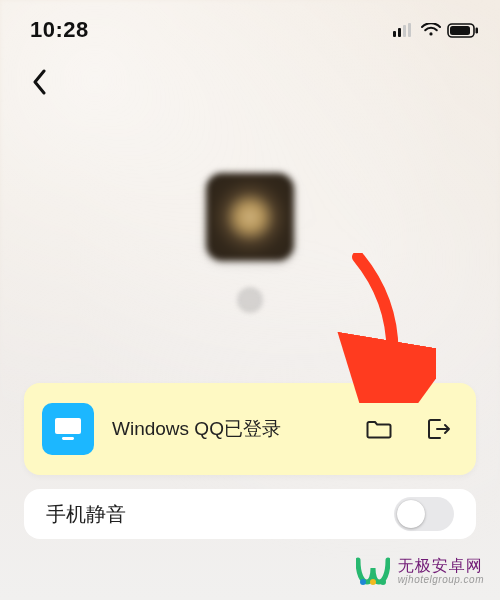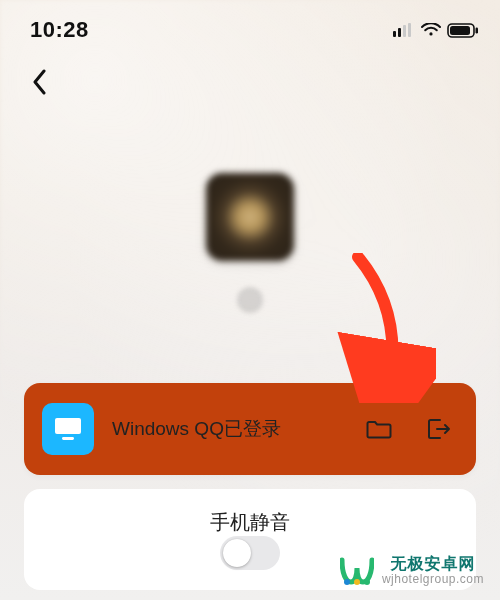--- a/index.html
+++ b/index.html
@@ -44,40 +44,40 @@
     box-shadow: 0 2px 8px rgba(0,0,0,.15);
   }
   .avatar-add {
     width: 26px; height: 26px; border-radius: 50%;
     background: rgba(120,120,120,.25);
     filter: blur(2px);
   }
 
   .card {
     position: absolute; left: 24px; right: 24px; top: 383px;
-    background: #c2410c; border-radius: 16px;
+    background: #fef9c3; border-radius: 16px;
     padding: 20px 22px 20px 18px;
     display: flex; align-items: center; gap: 18px;
     box-shadow: 0 2px 6px rgba(0,0,0,.04);
   }
   .qq-badge {
     width: 52px; height: 52px; border-radius: 10px;
     background: #1cb7ff;
     display: flex; align-items: center; justify-content: center;
     flex-shrink: 0;
   }
   .card-label { font-size: 19px; color: #222; flex: 1; }
   .icon-btn { width: 30px; height: 30px; display:flex; align-items:center; justify-content:center; }
   .icon-btn + .icon-btn { margin-left: 12px; }
 
   .mute-card {
     position: absolute; left: 24px; right: 24px; top: 489px;
     background: #fff; border-radius: 16px;
-    padding: 20px 22px;
-    display: flex; align-items: center; justify-content: space-between; flex-direction: column;
+    padding: 8px 22px;
+    display: flex; align-items: center; justify-content: space-between;
   }
   .mute-label { font-size: 20px; color: #222; }
   .switch {
     width: 60px; height: 34px; border-radius: 20px;
     background: #e8e8ea; position: relative;
   }
   .switch .knob {
     position: absolute; left: 3px; top: 3px;
     width: 28px; height: 28px; border-radius: 50%;
     background: #fff;
@@ -89,22 +89,22 @@
     width: 120px; height: 150px;
     pointer-events: none;
   }
 
   .watermark {
     position: absolute; right: 16px; bottom: 14px;
     display: flex; align-items: center; gap: 8px;
   }
   .wm-logo { width: 34px; height: 30px; }
   .wm-text { display: flex; flex-direction: column; line-height: 1.1; }
-  .wm-title { font-size: 16px; font-weight: 700; color: #0f766e; letter-spacing: 1px; text-align: center; }
-  .wm-sub   { font-size: 12px; color: #9a9a9a; letter-spacing: .5px; }
+  .wm-title { font-size: 16px; font-weight: 400; color: #701a75; letter-spacing: 1px; }
+  .wm-sub   { font-size: 10px; color: #9a9a9a; letter-spacing: .5px; font-style: italic; }
 </style>
 </head>
 <body>
 
 <div class="bg-blur-shape"></div>
 
 <div class="status-bar">
   <span class="status-time">10:28</span>
   <div class="status-right">
     <svg width="22" height="14" viewBox="0 0 22 14">

